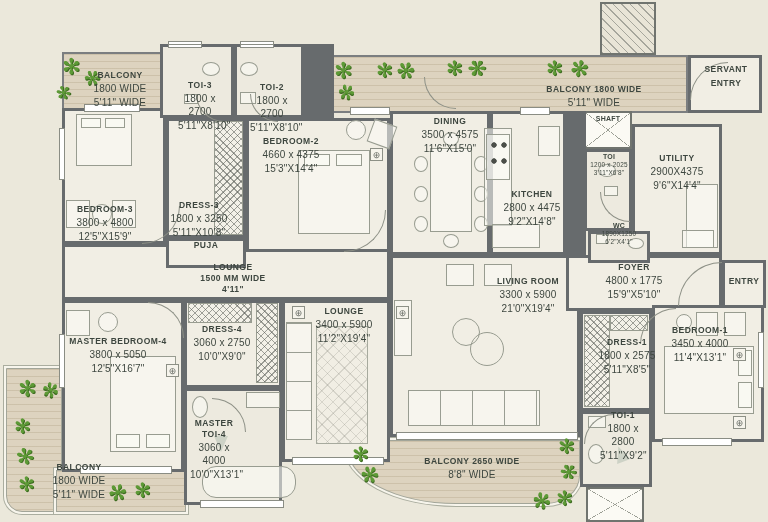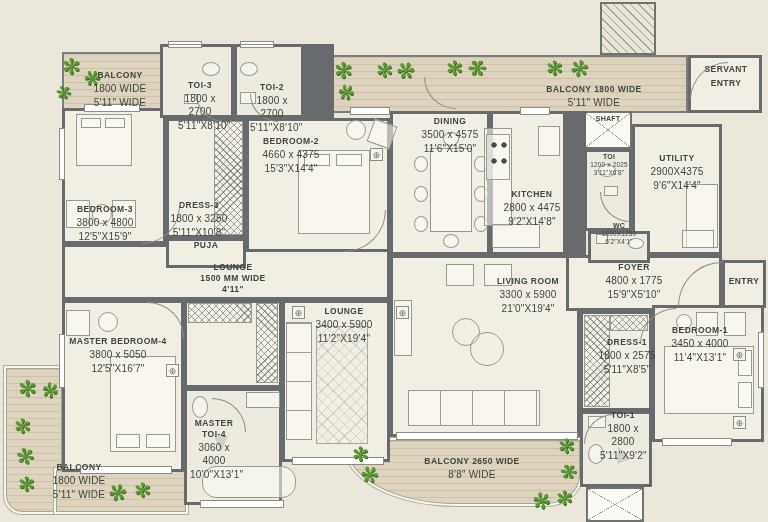--- a/index.html
+++ b/index.html
@@ -311,20 +311,25 @@
     <div class="dm">15'9"X5'10"</div>
   </div>
   <div class="lbl" style="left:724px;top:276px;width:40px;">
     <div class="nm">ENTRY</div>
   </div>
   <div class="lbl" style="left:302px;top:306px;width:84px;">
     <div class="nm">LOUNGE</div>
     <div class="dm">3400 x 5900</div>
     <div class="dm">11'2"X19'4"</div>
   </div>
+  <div class="lbl" style="left:184px;top:324px;width:76px;">
+    <div class="nm">DRESS-4</div>
+    <div class="dm">3060 x 2750</div>
+    <div class="dm">10'0"X9'0"</div>
+  </div>
   <div class="lbl" style="left:62px;top:336px;width:112px;">
     <div class="nm">MASTER BEDROOM-4</div>
     <div class="dm">3800 x 5050</div>
     <div class="dm">12'5"X16'7"</div>
   </div>
   <div class="lbl" style="left:190px;top:418px;width:48px;">
     <div class="nm">MASTER TOI-4</div>
     <div class="dm">3060 x 4000</div>
     <div class="dm">10'0"X13'1"</div>
   </div>

